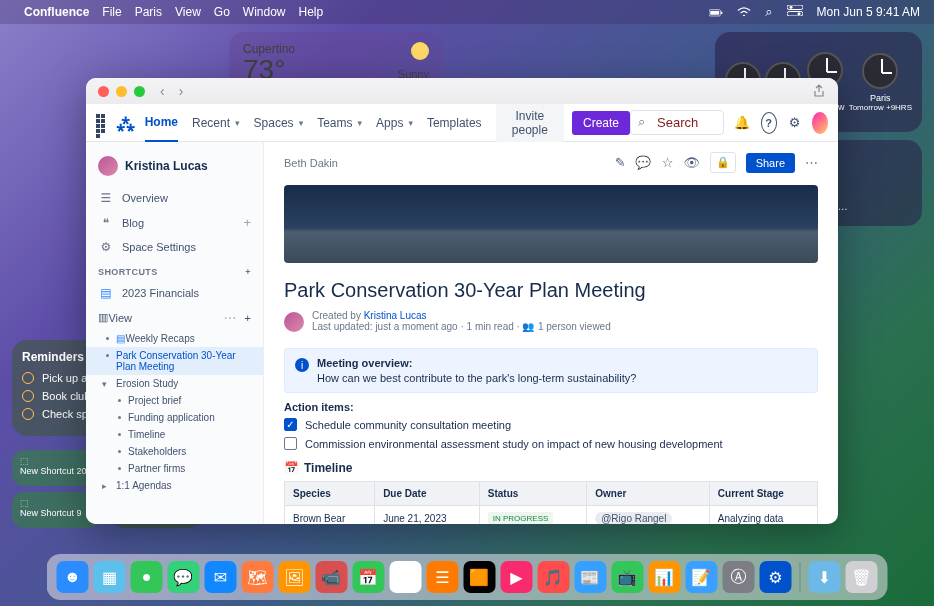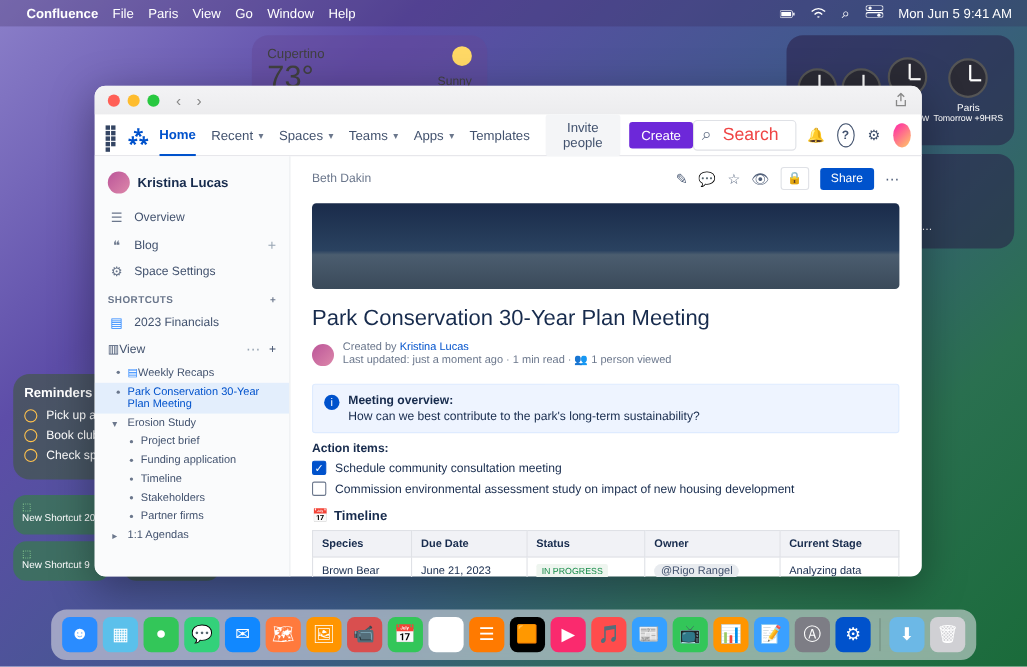--- a/index.html
+++ b/index.html
@@ -47,21 +47,21 @@
 
 .cnav{height:38px;border-bottom:1px solid #e5e5e9;display:flex;align-items:center;padding:0 10px;font-size:12px;color:#42526e;}
 .cnav .grid{width:18px;height:18px;margin-right:8px;display:flex;flex-wrap:wrap;gap:1px;}
 .cnav .grid i{width:4px;height:4px;background:#344563;}
 .cnav .logo{color:#0052cc;font-weight:700;margin-right:10px;font-size:16px;}
 .cnav .nvit{margin-right:14px;cursor:default;display:flex;align-items:center;gap:3px;}
 .cnav .nvit.home{color:#0052cc;font-weight:600;border-bottom:2px solid #0052cc;height:38px;display:flex;align-items:center;}
 .cnav .sdd::after{content:"▾";font-size:9px;margin-left:2px;color:#6b778c;}
 .btninvite{background:#f4f5f7;border:none;padding:5px 10px;border-radius:3px;font-size:12px;color:#42526e;}
 .btncreate{background:#6d28d9;color:#fff;border:none;padding:5px 11px;border-radius:3px;font-size:12px;margin-left:8px;}
-.csearch{margin-left:auto;border:1px solid #dfe1e6;border-radius:4px;padding:4px 8px 4px 26px;font-size:16px;width:118px;color:#ef4444;position:relative;}
+.csearch{margin-left:auto;border:1px solid #dfe1e6;border-radius:4px;padding:4px 8px 4px 26px;font-size:13px;width:118px;color:#7f1d1d;position:relative;}
 .csearch::before{content:"⌕";position:absolute;left:7px;top:3px;color:#6b778c;}
 .cnav .ric{width:22px;height:22px;border-radius:50%;margin-left:10px;display:flex;align-items:center;justify-content:center;font-size:13px;color:#42526e;cursor:default;}
 .avatar{width:22px;height:22px;border-radius:50%;background:linear-gradient(135deg,#f2a,#fc6);margin-left:10px;}
 
 .cbody{display:flex;height:calc(100% - 64px);}
 .csidebar{width:178px;background:#fafbfc;border-right:1px solid #eceef1;padding:10px 0;font-size:11px;color:#42526e;overflow:hidden;}
 .userrow{display:flex;align-items:center;padding:4px 12px 10px;}
 .userrow .av{width:20px;height:20px;border-radius:50%;background:linear-gradient(135deg,#b59,#d8a);margin-right:7px;}
 .userrow .nm{font-size:12px;font-weight:600;color:#172b4d;}
 .sitem{display:flex;align-items:center;padding:5px 12px;cursor:default;}

